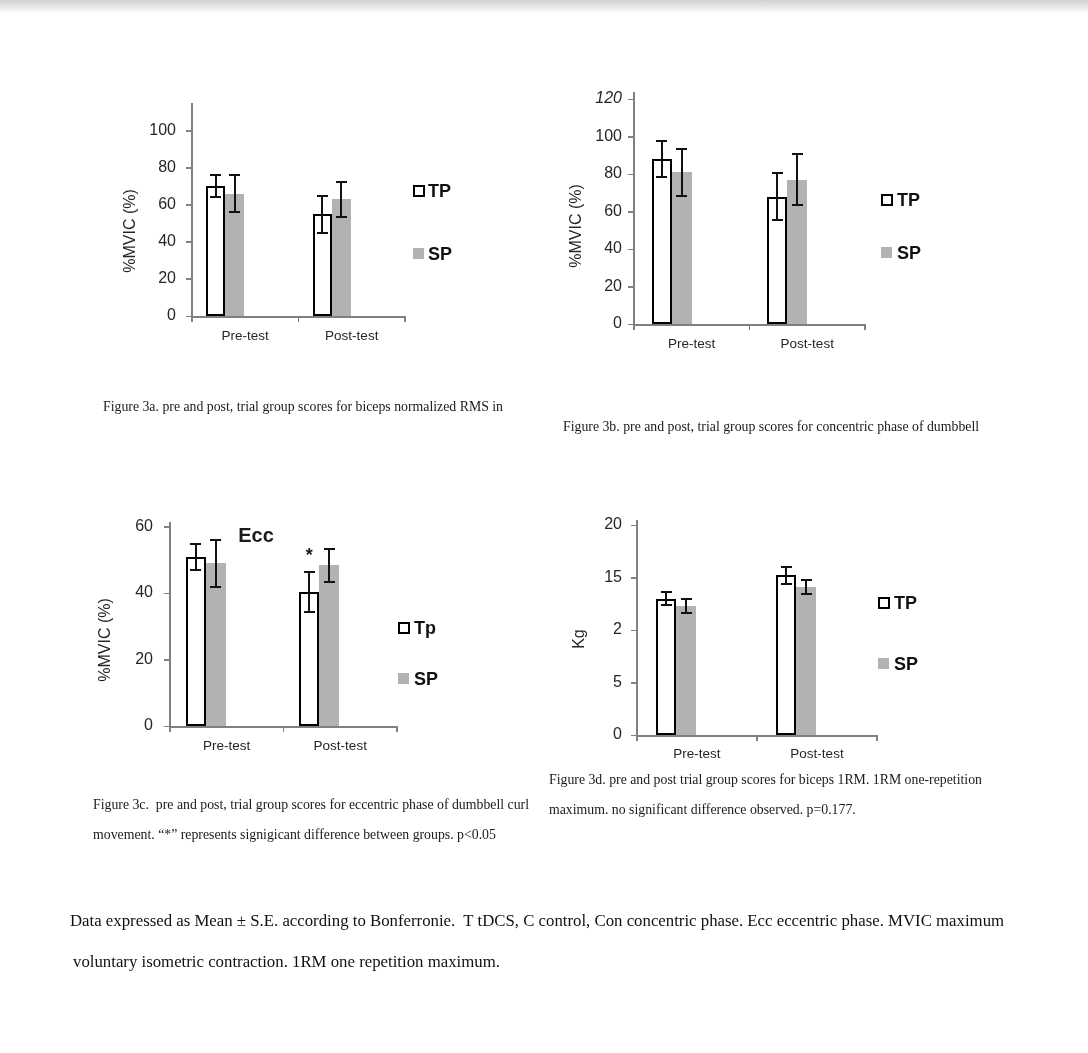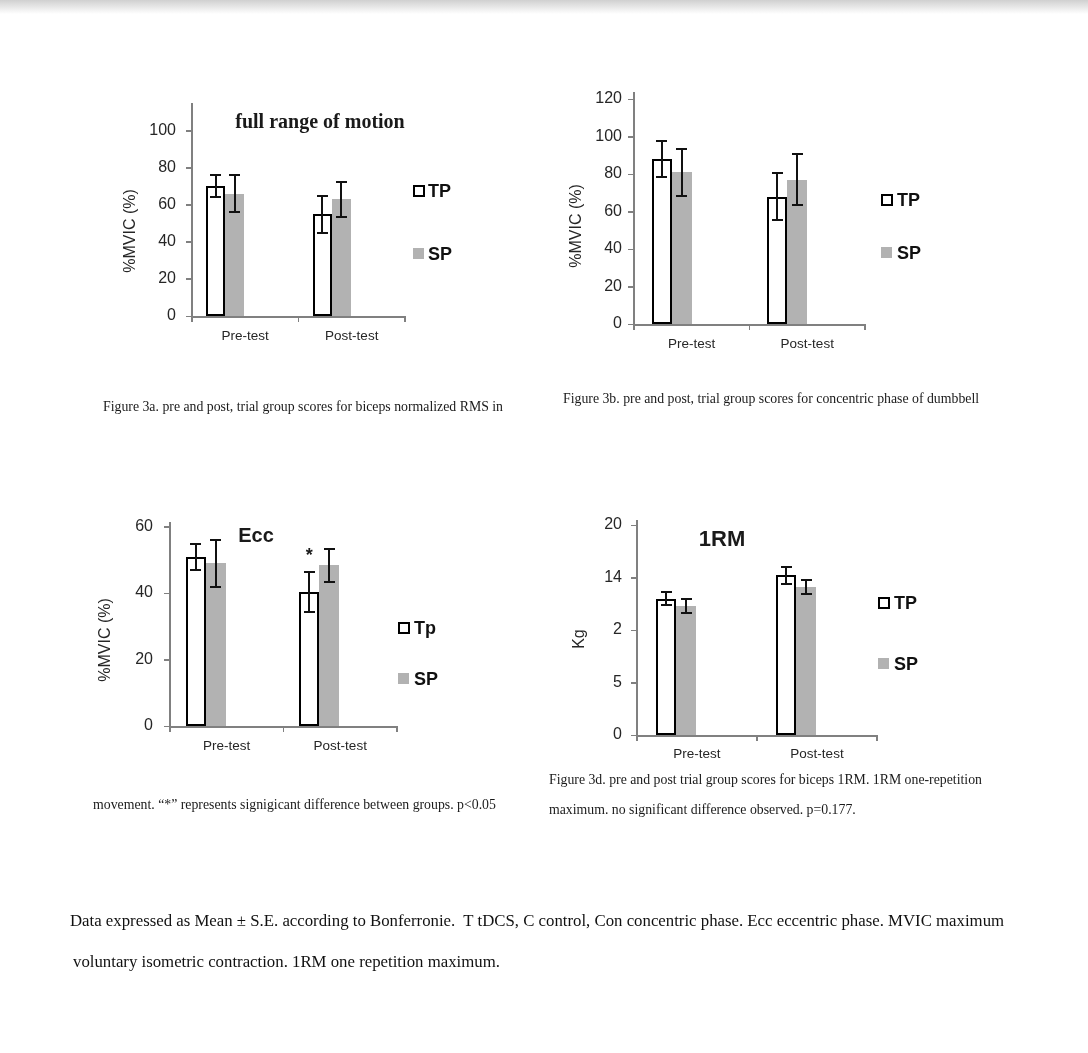--- a/index.html
+++ b/index.html
@@ -13,21 +13,20 @@
   .note{position:absolute;color:#111;}
   .note-line{font-family:"Liberation Serif",serif;font-size:16.8px;line-height:41px;white-space:pre;}
 </style>
 </head>
 <body>
 
 <div class="page">
   <div class="top-shadow"></div>
 
   <div class="chart-layer">
-      <div style="position: absolute; left: 150px; top: 110px; width: 340px; text-align: center; font-size: 20px; font-weight: bold; color: rgb(26, 26, 26); font-family: &quot;Liberation Serif&quot;, serif;">full range of motion</div>
       <div style="position: absolute; left: 55px; top: 222px; width: 150px; text-align: center; transform: rotate(-90deg); font-size: 16px; color: rgb(38, 38, 38);">%MVIC (%)</div>
       <div style="position: absolute; left: 191px; top: 103.02px; width: 1.5px; height: 213.98px; background: rgb(128, 128, 128);"></div>
       <div style="position: absolute; left: 192px; top: 316px; width: 214px; height: 1.5px; background: rgb(128, 128, 128);"></div>
       <div style="position: absolute; left: 186px; top: 315.5px; width: 6px; height: 1.5px; background: rgb(128, 128, 128);"></div>
       <div style="position: absolute; left: 116px; top: 306px; width: 60px; text-align: right; font-size: 16px; color: rgb(38, 38, 38);">0</div>
       <div style="position: absolute; left: 186px; top: 278.46px; width: 6px; height: 1.5px; background: rgb(128, 128, 128);"></div>
       <div style="position: absolute; left: 116px; top: 268.96px; width: 60px; text-align: right; font-size: 16px; color: rgb(38, 38, 38);">20</div>
       <div style="position: absolute; left: 186px; top: 241.42px; width: 6px; height: 1.5px; background: rgb(128, 128, 128);"></div>
       <div style="position: absolute; left: 116px; top: 231.92px; width: 60px; text-align: right; font-size: 16px; color: rgb(38, 38, 38);">40</div>
       <div style="position: absolute; left: 186px; top: 204.38px; width: 6px; height: 1.5px; background: rgb(128, 128, 128);"></div>
@@ -72,21 +71,21 @@
       <div style="position: absolute; left: 562px; top: 276.5px; width: 60px; text-align: right; font-size: 16px; color: rgb(38, 38, 38);">20</div>
       <div style="position: absolute; left: 628px; top: 248.5px; width: 6px; height: 1.5px; background: rgb(128, 128, 128);"></div>
       <div style="position: absolute; left: 562px; top: 239px; width: 60px; text-align: right; font-size: 16px; color: rgb(38, 38, 38);">40</div>
       <div style="position: absolute; left: 628px; top: 211px; width: 6px; height: 1.5px; background: rgb(128, 128, 128);"></div>
       <div style="position: absolute; left: 562px; top: 201.5px; width: 60px; text-align: right; font-size: 16px; color: rgb(38, 38, 38);">60</div>
       <div style="position: absolute; left: 628px; top: 173.5px; width: 6px; height: 1.5px; background: rgb(128, 128, 128);"></div>
       <div style="position: absolute; left: 562px; top: 164px; width: 60px; text-align: right; font-size: 16px; color: rgb(38, 38, 38);">80</div>
       <div style="position: absolute; left: 628px; top: 136px; width: 6px; height: 1.5px; background: rgb(128, 128, 128);"></div>
       <div style="position: absolute; left: 562px; top: 126.5px; width: 60px; text-align: right; font-size: 16px; color: rgb(38, 38, 38);">100</div>
       <div style="position: absolute; left: 628px; top: 98.5px; width: 6px; height: 1.5px; background: rgb(128, 128, 128);"></div>
-      <div style="position: absolute; left: 562px; top: 89px; width: 60px; text-align: right; font-size: 16px; color: rgb(38, 38, 38);">120</div>
+      <div style="position: absolute; left: 562px; top: 89px; width: 60px; text-align: right; font-size: 16px; color: rgb(38, 38, 38); font-style: italic;">120</div>
       <div style="position: absolute; left: 633.25px; top: 324px; width: 1.5px; height: 6px; background: rgb(128, 128, 128);"></div>
       <div style="position: absolute; left: 748.75px; top: 324px; width: 1.5px; height: 6px; background: rgb(128, 128, 128);"></div>
       <div style="position: absolute; left: 864.25px; top: 324px; width: 1.5px; height: 6px; background: rgb(128, 128, 128);"></div>
       <div style="position: absolute; left: 631.75px; top: 336px; width: 120px; text-align: center; font-size: 13.5px; color: rgb(38, 38, 38);">Pre-test</div>
       <div style="position: absolute; left: 651.75px; top: 159px; width: 20px; height: 165px; background: rgb(255, 255, 255); border: 2px solid rgb(0, 0, 0); box-sizing: border-box;"></div>
       <div style="position: absolute; left: 660.75px; top: 141.188px; width: 2px; height: 35.625px; background: rgb(17, 17, 17);"></div>
       <div style="position: absolute; left: 656.25px; top: 140.188px; width: 11px; height: 2px; background: rgb(17, 17, 17);"></div>
       <div style="position: absolute; left: 656.25px; top: 175.812px; width: 11px; height: 2px; background: rgb(17, 17, 17);"></div>
       <div style="position: absolute; left: 671.75px; top: 172.125px; width: 20px; height: 151.875px; background: rgb(178, 178, 178);"></div>
       <div style="position: absolute; left: 680.75px; top: 148.688px; width: 2px; height: 46.875px; background: rgb(17, 17, 17);"></div>
@@ -140,32 +139,31 @@
       <div style="position: absolute; left: 328.25px; top: 548.54px; width: 2px; height: 33.17px; background: rgb(17, 17, 17);"></div>
       <div style="position: absolute; left: 323.75px; top: 547.54px; width: 11px; height: 2px; background: rgb(17, 17, 17);"></div>
       <div style="position: absolute; left: 323.75px; top: 580.711px; width: 11px; height: 2px; background: rgb(17, 17, 17);"></div>
       <div style="position: absolute; left: 299.25px; top: 544.76px; width: 20px; text-align: center; font-size: 18px; font-weight: bold; color: rgb(26, 26, 26);">*</div>
       <div style="position: absolute; left: 398px; top: 622px; width: 12px; height: 12px; background: rgb(255, 255, 255); border: 2px solid rgb(0, 0, 0); box-sizing: border-box;"></div>
       <div style="position: absolute; left: 414px; top: 618px; font-size: 18px; font-weight: bold; color: rgb(17, 17, 17);">Tp</div>
       <div style="position: absolute; left: 398px; top: 673px; width: 11px; height: 11px; background: rgb(178, 178, 178);"></div>
       <div style="position: absolute; left: 414px; top: 669px; font-size: 18px; font-weight: bold; color: rgb(17, 17, 17);">SP</div>
     </div>
   <div class="chart-layer">
-      <div style="position: absolute; left: 552px; top: 526px; width: 340px; text-align: center; font-size: 22px; font-weight: bold; color: rgb(26, 26, 26); font-family: &quot;Liberation Sans&quot;, sans-serif;">1RM</div>
       <div style="position: absolute; left: 504px; top: 630px; width: 150px; text-align: center; transform: rotate(-90deg); font-size: 16px; color: rgb(38, 38, 38);">Kg</div>
       <div style="position: absolute; left: 636px; top: 519.75px; width: 1.5px; height: 216.25px; background: rgb(128, 128, 128);"></div>
       <div style="position: absolute; left: 637px; top: 735px; width: 241px; height: 1.5px; background: rgb(128, 128, 128);"></div>
       <div style="position: absolute; left: 631px; top: 734.5px; width: 6px; height: 1.5px; background: rgb(128, 128, 128);"></div>
       <div style="position: absolute; left: 562px; top: 725px; width: 60px; text-align: right; font-size: 16px; color: rgb(38, 38, 38);">0</div>
       <div style="position: absolute; left: 631px; top: 682px; width: 6px; height: 1.5px; background: rgb(128, 128, 128);"></div>
       <div style="position: absolute; left: 562px; top: 672.5px; width: 60px; text-align: right; font-size: 16px; color: rgb(38, 38, 38);">5</div>
       <div style="position: absolute; left: 631px; top: 629.5px; width: 6px; height: 1.5px; background: rgb(128, 128, 128);"></div>
       <div style="position: absolute; left: 562px; top: 620px; width: 60px; text-align: right; font-size: 16px; color: rgb(38, 38, 38);">2</div>
       <div style="position: absolute; left: 631px; top: 577px; width: 6px; height: 1.5px; background: rgb(128, 128, 128);"></div>
-      <div style="position: absolute; left: 562px; top: 567.5px; width: 60px; text-align: right; font-size: 16px; color: rgb(38, 38, 38);">14</div>
+      <div style="position: absolute; left: 562px; top: 567.5px; width: 60px; text-align: right; font-size: 16px; color: rgb(38, 38, 38);">15</div>
       <div style="position: absolute; left: 631px; top: 524.5px; width: 6px; height: 1.5px; background: rgb(128, 128, 128);"></div>
       <div style="position: absolute; left: 562px; top: 515px; width: 60px; text-align: right; font-size: 16px; color: rgb(38, 38, 38);">20</div>
       <div style="position: absolute; left: 636.25px; top: 735px; width: 1.5px; height: 6px; background: rgb(128, 128, 128);"></div>
       <div style="position: absolute; left: 756.25px; top: 735px; width: 1.5px; height: 6px; background: rgb(128, 128, 128);"></div>
       <div style="position: absolute; left: 876.25px; top: 735px; width: 1.5px; height: 6px; background: rgb(128, 128, 128);"></div>
       <div style="position: absolute; left: 637px; top: 746px; width: 120px; text-align: center; font-size: 13.5px; color: rgb(38, 38, 38);">Pre-test</div>
       <div style="position: absolute; left: 656px; top: 598.5px; width: 20px; height: 136.5px; background: rgb(255, 255, 255); border: 2px solid rgb(0, 0, 0); box-sizing: border-box;"></div>
       <div style="position: absolute; left: 665px; top: 592.2px; width: 2px; height: 12.6px; background: rgb(17, 17, 17);"></div>
       <div style="position: absolute; left: 660.5px; top: 591.2px; width: 11px; height: 2px; background: rgb(17, 17, 17);"></div>
       <div style="position: absolute; left: 660.5px; top: 603.8px; width: 11px; height: 2px; background: rgb(17, 17, 17);"></div>
@@ -184,24 +182,25 @@
       <div style="position: absolute; left: 800.5px; top: 593.3px; width: 11px; height: 2px; background: rgb(17, 17, 17);"></div>
       <div style="position: absolute; left: 878px; top: 597px; width: 12px; height: 12px; background: rgb(255, 255, 255); border: 2px solid rgb(0, 0, 0); box-sizing: border-box;"></div>
       <div style="position: absolute; left: 894px; top: 593px; font-size: 18px; font-weight: bold; color: rgb(17, 17, 17);">TP</div>
       <div style="position: absolute; left: 878px; top: 658px; width: 11px; height: 11px; background: rgb(178, 178, 178);"></div>
       <div style="position: absolute; left: 894px; top: 654px; font-size: 18px; font-weight: bold; color: rgb(17, 17, 17);">SP</div>
     </div>
 
   <div class="caption" style="left:103px;top:392px;">
     <div class="cap-line">Figure 3a. pre and post, trial group scores for biceps normalized RMS in</div>
   </div>
-  <div class="caption" style="left:563px;top:384px;">
+  <div class="caption" style="left:563px;top:412px;">
     <div class="cap-line">Figure 3b. pre and post, trial group scores for concentric phase of dumbbell</div>
   </div>
   <div class="caption" style="left:93px;top:790px;">
+    <div class="cap-line">Figure 3c.  pre and post, trial group scores for eccentric phase of dumbbell curl</div>
     <div class="cap-line">movement. “*” represents signigicant difference between groups. p&lt;0.05</div>
   </div>
   <div class="caption" style="left:549px;top:765px;">
     <div class="cap-line">Figure 3d. pre and post trial group scores for biceps 1RM. 1RM one-repetition</div>
     <div class="cap-line">maximum. no significant difference observed. p=0.177.</div>
   </div>
 
   <div class="note" style="left:70px;top:900px;">
     <div class="note-line">Data expressed as Mean ± S.E. according to Bonferronie.  T tDCS, C control, Con concentric phase. Ecc eccentric phase. MVIC maximum</div>
     <div class="note-line" style="margin-left:3px;">voluntary isometric contraction. 1RM one repetition maximum.</div>

